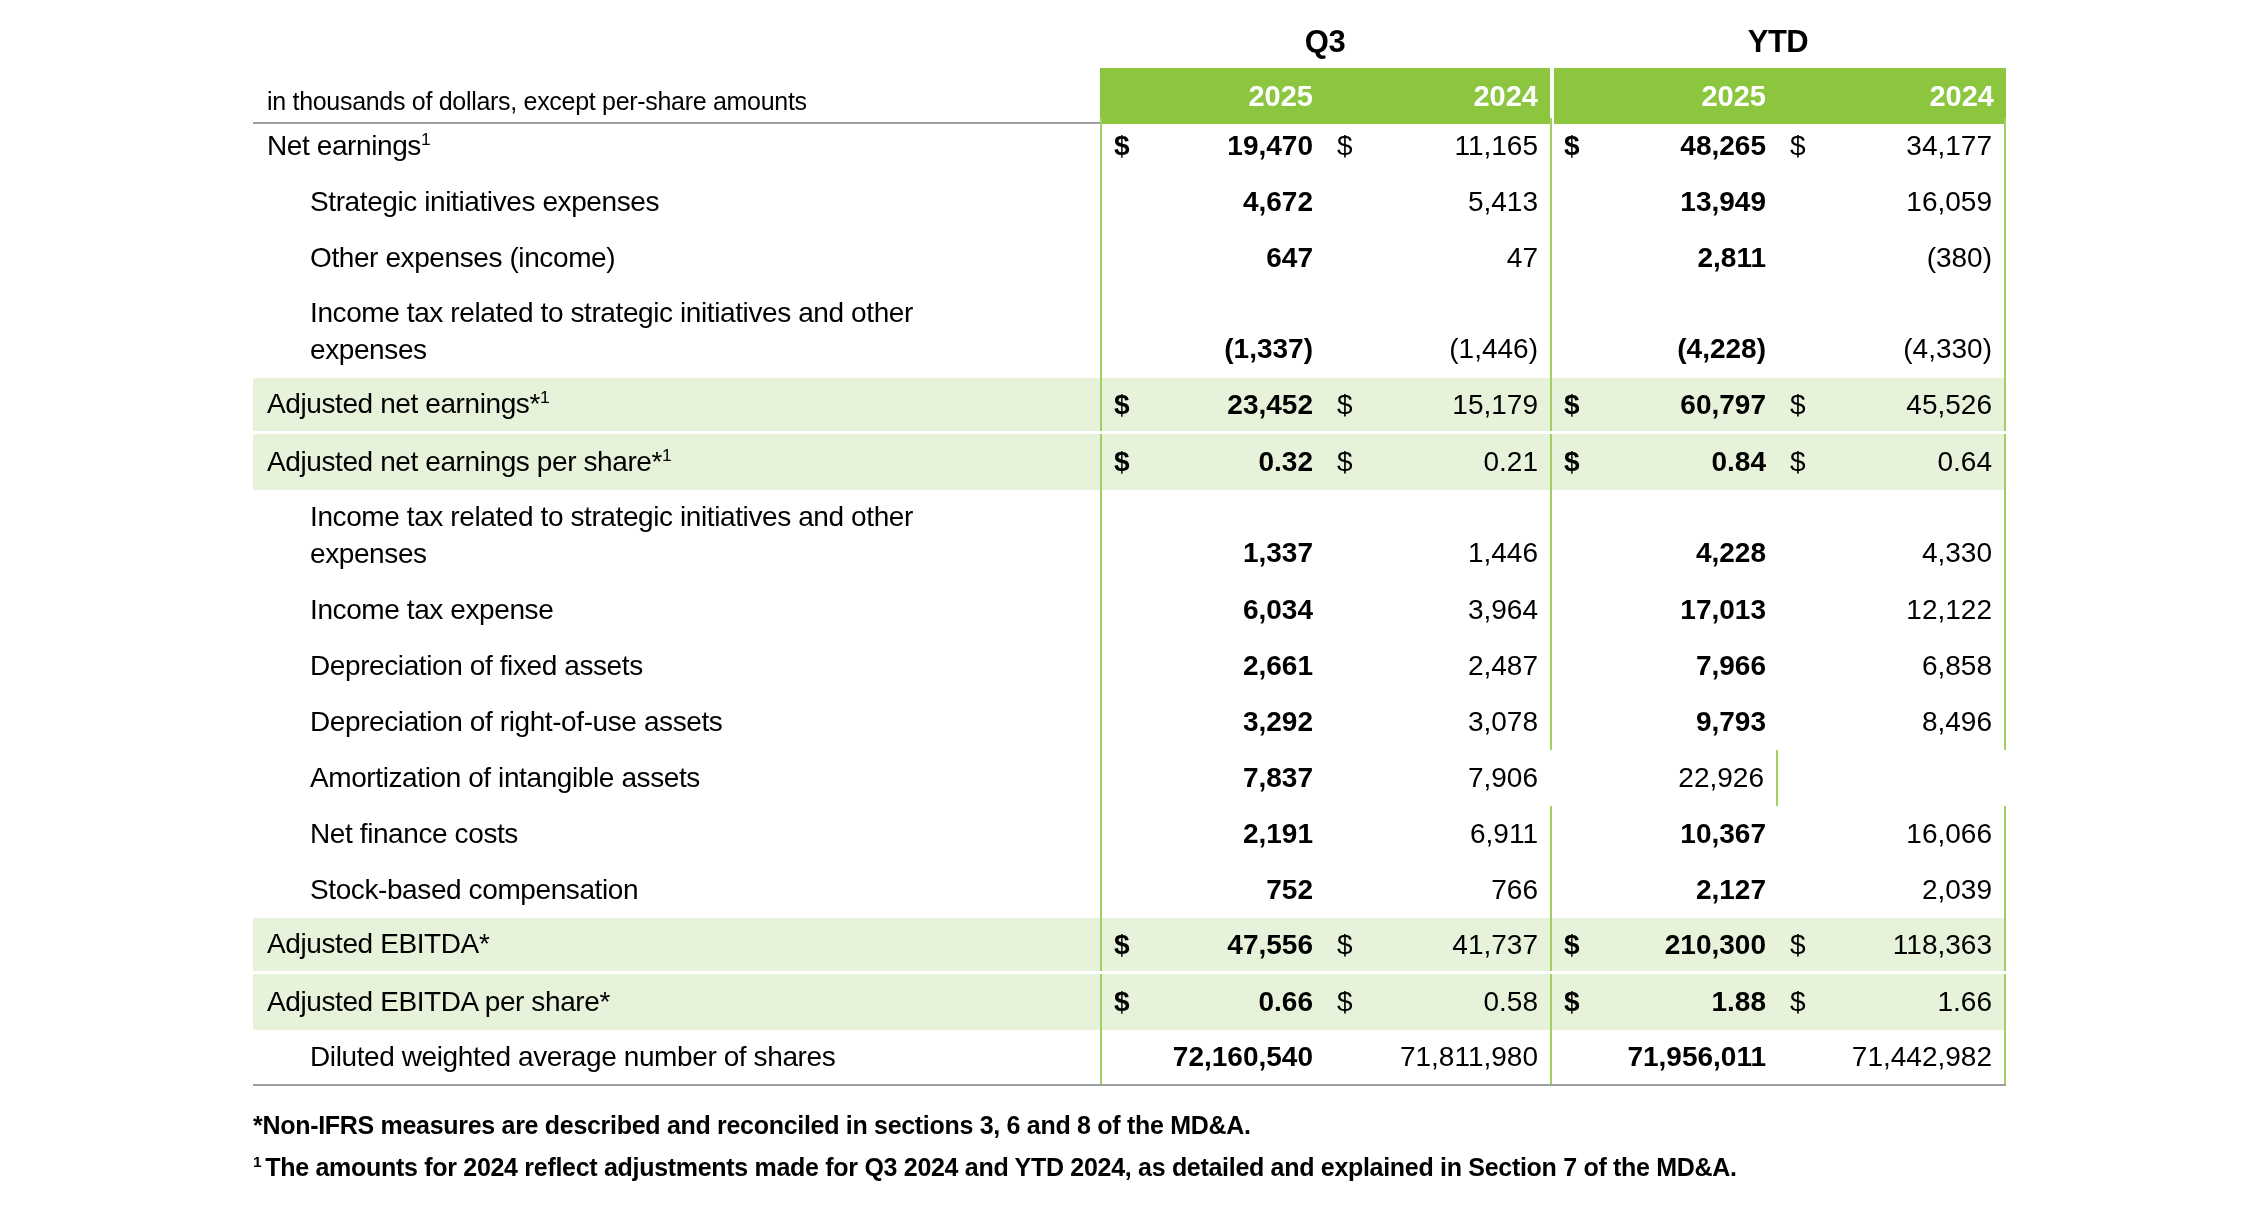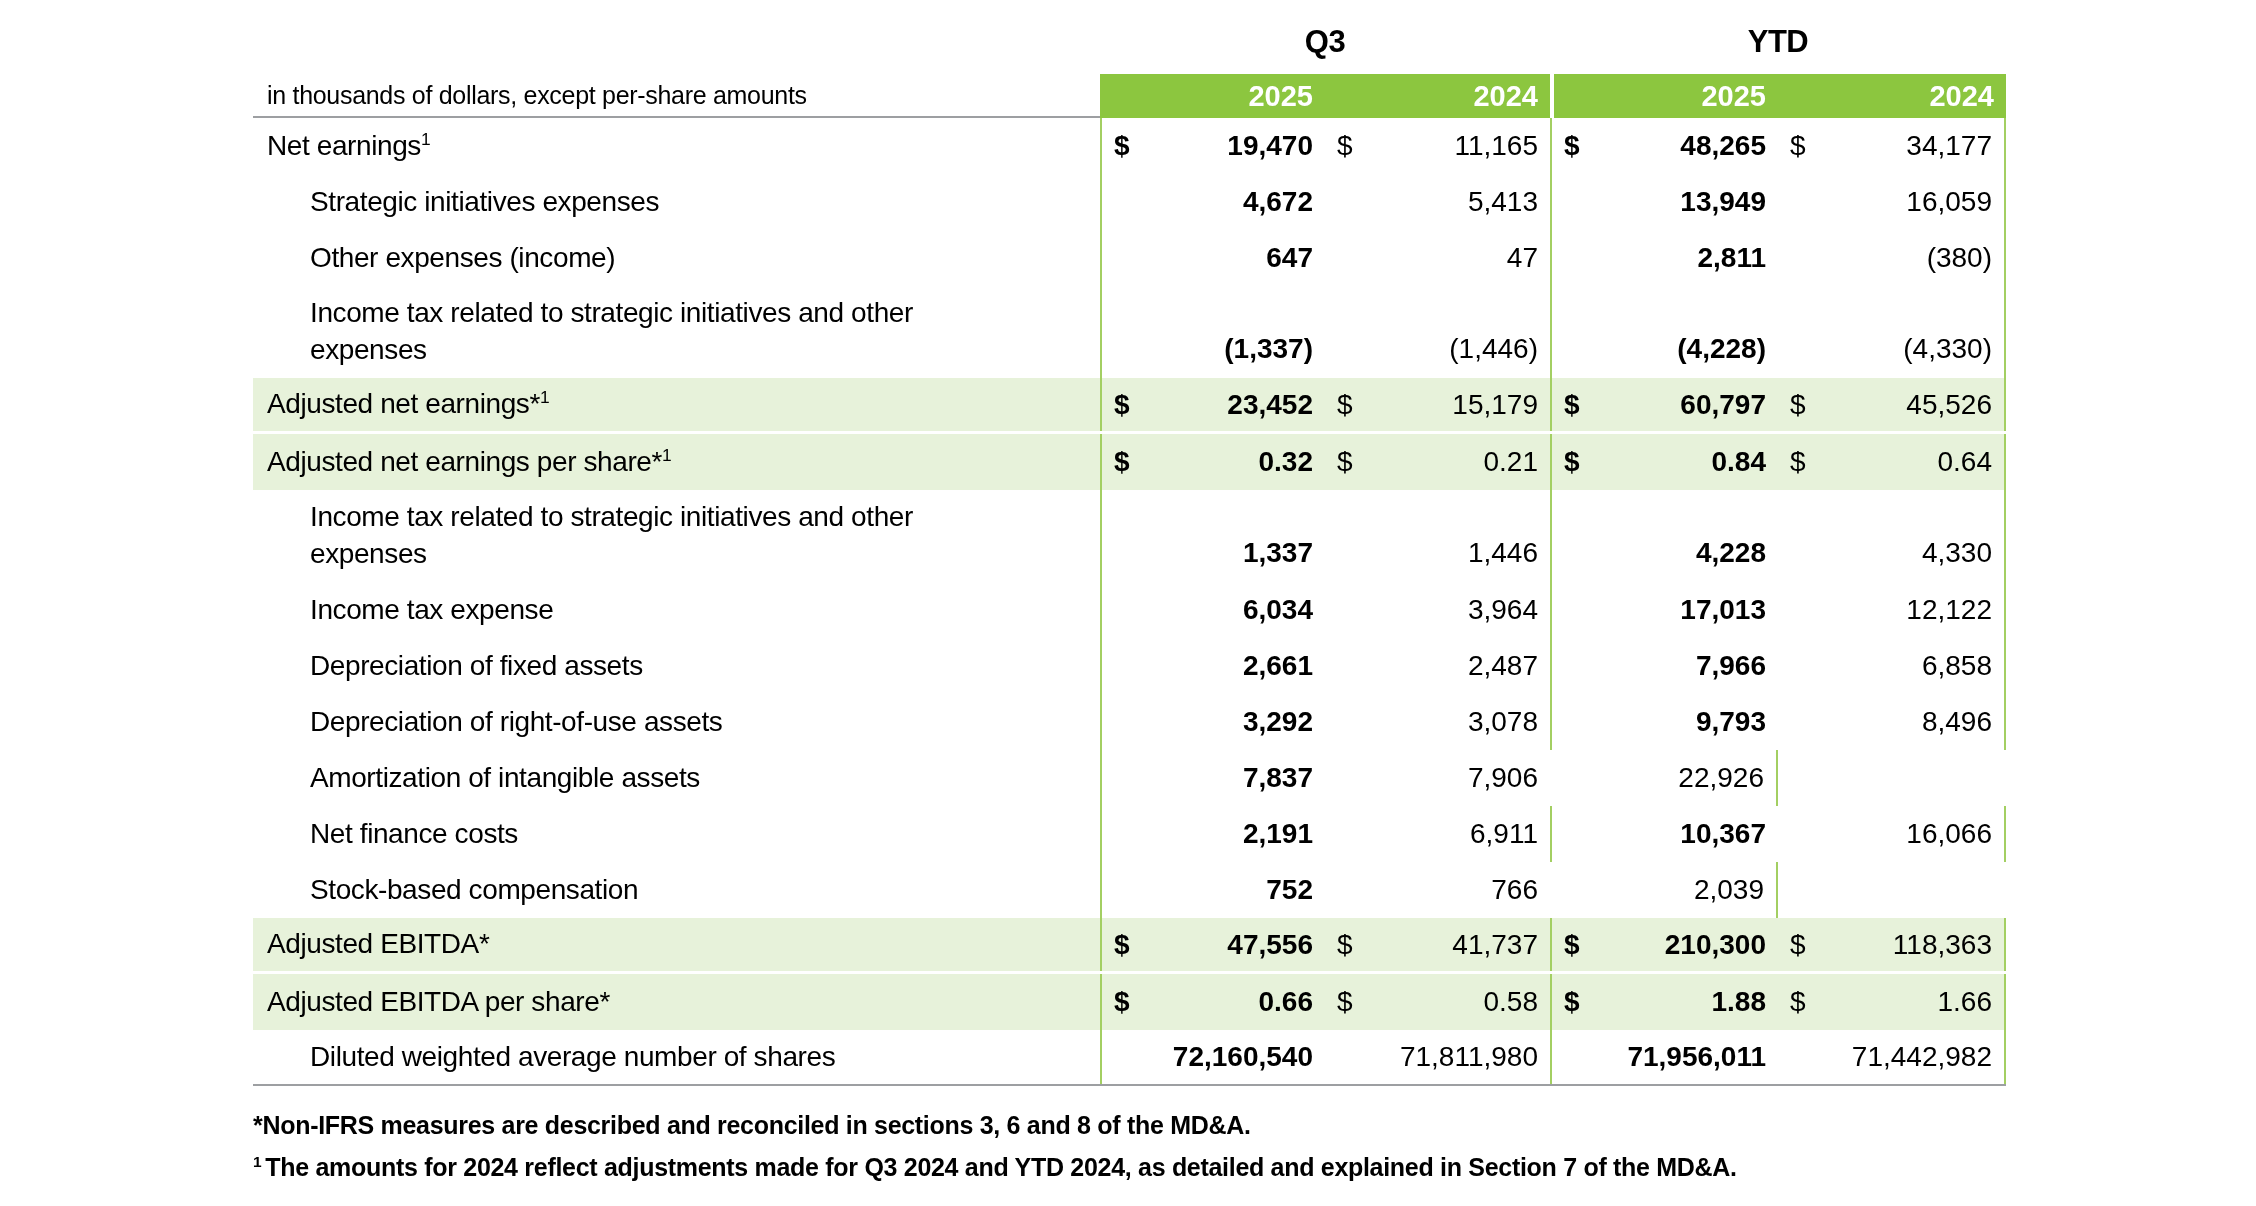--- a/index.html
+++ b/index.html
@@ -18,21 +18,21 @@
   .grid{display:grid;grid-template-columns:847px 225px 225px 228px 228px;}
 
   
   .group-row{height:46px;align-items:end;}
   .group-label{grid-column:2 / span 2;text-align:center;font-size:31px;font-weight:700;padding-bottom:8px;letter-spacing:-0.5px;}
   .group-label.ytd{grid-column:4 / span 2;}
 
   
   .year-row{height:50px;align-items:end;}
   .unit-cell{font-size:25px;letter-spacing:-0.3px;padding:0 0 6px 14px;border-bottom:2px solid var(--ln-gray);align-self:stretch;display:flex;align-items:flex-end;}
-  .year-cell{background:var(--green);color:#fff;font-weight:700;font-size:29px;height:44px;display:flex;align-items:center;justify-content:flex-end;padding-right:12px;}
+  .year-cell{background:var(--green);color:#fff;font-weight:700;font-size:29px;height:56px;display:flex;align-items:center;justify-content:flex-end;padding-right:12px;}
   .year-cell.sep{border-left:4px solid #ffffff;}
 
   
   .row{min-height:56px;align-items:center;background:#ffffff;}
   .row.two{min-height:92px;}
   .row.hl{background:var(--hl);}
   .row.gap{border-bottom:3px solid #ffffff;}
   .row.last{border-bottom:2px solid var(--ln-gray);}
   .lbl{font-size:28px;letter-spacing:-0.4px;padding-left:14px;line-height:1.32;}
   .lbl.ind{padding-left:57px;}
@@ -326,20 +326,24 @@
           <span class="line">Stock-based compensation</span>
         </div>
         <div class="vcell c1 b">
           <span class="cur">$</span>
           <span class="num">752</span>
         </div>
         <div class="vcell c2">
           <span class="cur">$</span>
           <span class="num">766</span>
         </div>
+        <div class="vcell c3 b">
+          <span class="cur">$</span>
+          <span class="num">2,127</span>
+        </div>
         <div class="vcell c4">
           <span class="cur">$</span>
           <span class="num">2,039</span>
         </div>
       </div>
       <div class="grid row hl gap">
         <div class="lbl">
           <span class="line">Adjusted EBITDA*</span>
         </div>
         <div class="vcell c1 dollar b">

